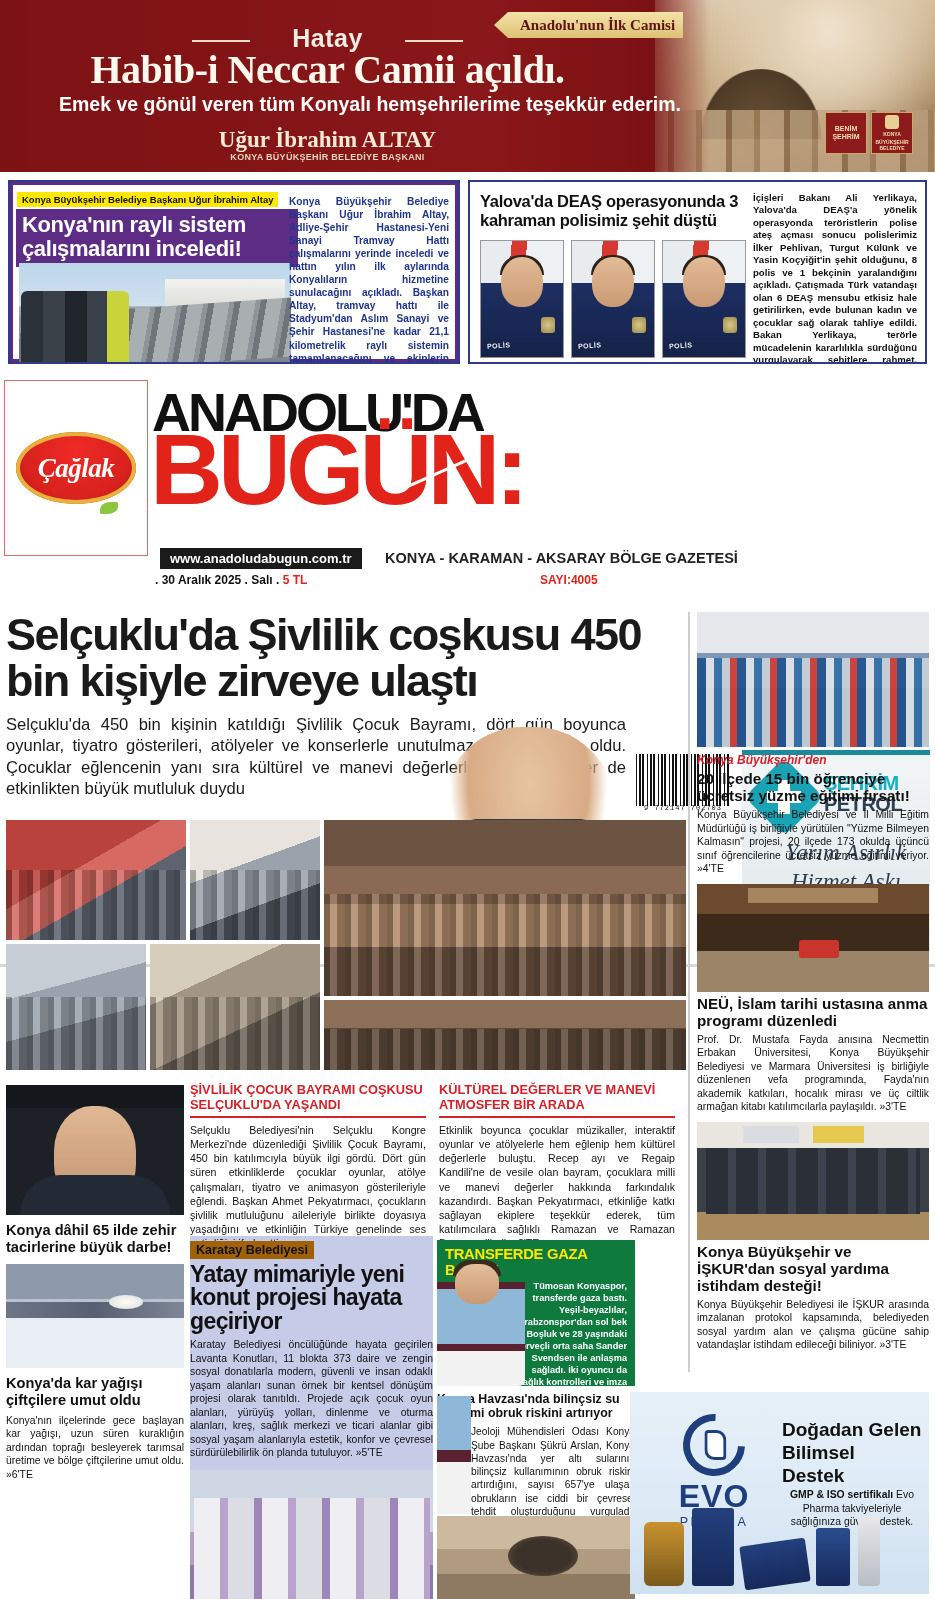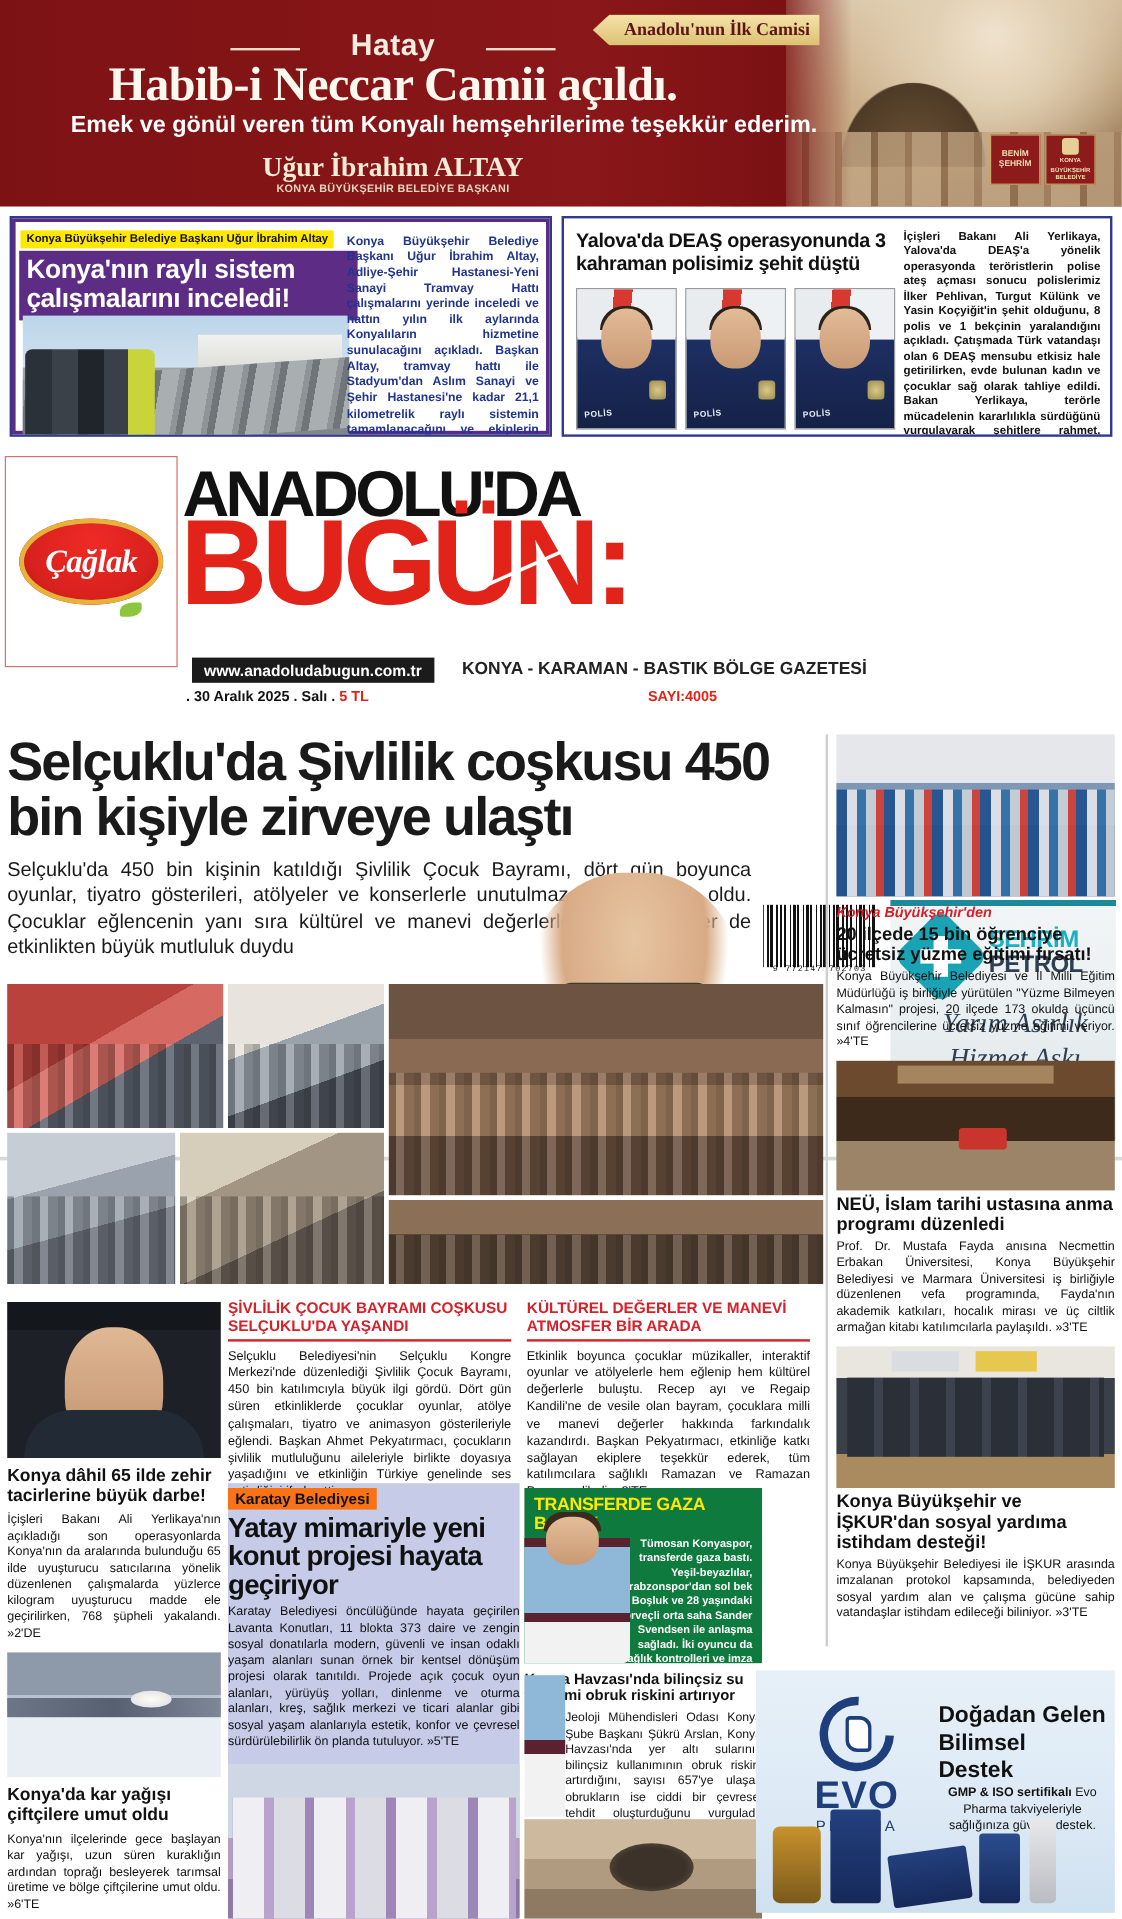--- a/index.html
+++ b/index.html
@@ -348,21 +348,21 @@
   .lcol p { margin-top:5px; font-size:10.4px; line-height:1.30; color:#111; text-align:justify; }
   .snowbox { margin-top:9px; width:178px; height:104px;
     background:linear-gradient(180deg,#8e99a9 0 34%, #b9c3cf 34% 48%, #e8eef4 48% 100%); position:relative; }
   .snowbox .sun { position:absolute; left:58%; top:30%; width:34px;height:14px;border-radius:50%;
     background:radial-gradient(ellipse,#fffdf2,#d8dee6); }
   .snowbox .hill { position:absolute; left:0; top:36%; width:100%; height:16%;
     background:linear-gradient(90deg,#6d7686,#566071,#7d8796); }
 
   
   .karatay { position:absolute; left:190px; top:1240px; width:243px; }
-  .karatay .kk { background:#f97316; color:#111; font-weight:bold; font-size:12.6px; padding:2px 6px; display:inline-block; }
+  .karatay .kk { background:#a16207; color:#111; font-weight:bold; font-size:12.6px; padding:2px 6px; display:inline-block; }
   .karatay h3 { margin-top:4px; font-size:23px; line-height:1.02; font-weight:bold; color:#111; letter-spacing:-.6px; }
   .karatay p { margin-top:5px; font-size:10.4px; line-height:1.30; color:#111; text-align:justify; }
   .karatay-img { position:absolute; left:0; top:230px; width:243px; height:129px;
     background:linear-gradient(180deg,#cfd7e4 0 48%, #b39fc4 48% 74%, #8d7aa6 74% 100%); overflow:hidden; }
   .karatay-img .blocks {
     position:absolute; left:4px; bottom:0; width:236px; height:78%;
     background: repeating-linear-gradient(90deg,#efeff3 0 26px,#b9a2cc 26px 34px,#dcdde4 34px 60px,#9f86b8 60px 68px);
   }
   .karatay-bg { position:absolute; left:190px; top:1236px; width:243px; height:360px;
     background:#c6cbe8; z-index:-1; }
@@ -523,21 +523,21 @@
     <div class="caglak-box">
       <div class="caglak-oval">
         <span>Çağlak</span>
         <div class="caglak-leaf"></div>
       </div>
     </div>
     <div class="mh-title1">ANADOLU'DA</div>
     <div class="mh-title2">BUGÜN:</div>
     <div class="mh-slash"></div>
     <div class="mh-url">www.anadoludabugun.com.tr</div>
-    <div class="mh-region">KONYA - KARAMAN - BASTIK BÖLGE GAZETESİ</div>
+    <div class="mh-region">KONYA - KARAMAN - AKSARAY BÖLGE GAZETESİ</div>
     <div class="mh-date">
       <span>. 30 Aralık 2025 . Salı .</span>
       <span class="price">5 TL</span>
     </div>
     <div class="mh-sayi">SAYI:4005</div>
 
     <div class="barcode"></div>
     <div class="barcode-num">9 772147 702703</div>
 
     <div class="hizmet">
@@ -603,21 +603,20 @@
     <div class="clear"></div>
   </div>
 
   <div class="lcol">
     <div>
       <div class="imgbox">
         <div class="head"></div>
           <div class="suit"></div>
       </div>
       <h3>Konya dâhil 65 ilde zehir tacirlerine büyük darbe!</h3>
-      <p>İçişleri Bakanı Ali Yerlikaya'nın açıkladığı son operasyonlarda Konya'nın da aralarında bulunduğu 65 ilde uyuşturucu satıcılarına yönelik düzenlenen çalışmalarda yüzlerce kilogram uyuşturucu madde ele geçirilirken, 768 şüpheli yakalandı. »2'DE</p>
     </div>
     <div>
       <div class="snowbox">
         <div class="hill"></div>
           <div class="sun"></div>
       </div>
       <h3>Konya'da kar yağışı çiftçilere umut oldu</h3>
       <p>Konya'nın ilçelerinde gece başlayan kar yağışı, uzun süren kuraklığın ardından toprağı besleyerek tarımsal üretime ve bölge çiftçilerine umut oldu. »6'TE</p>
     </div>
   </div>

